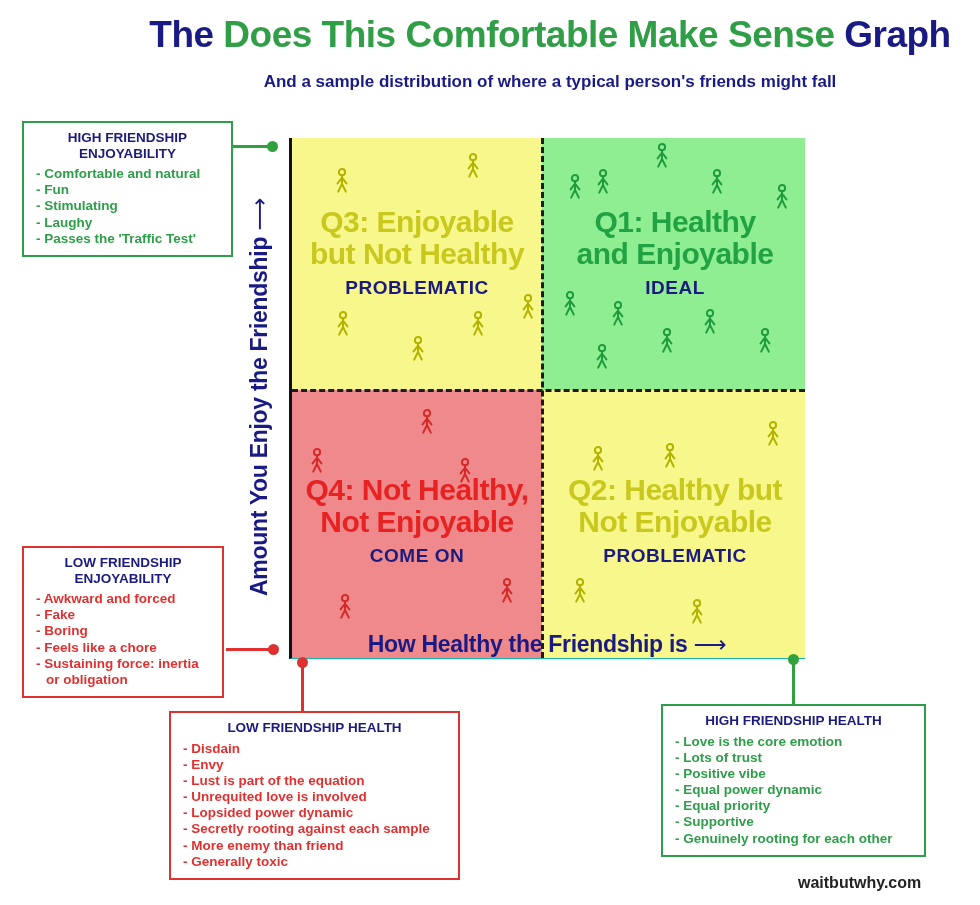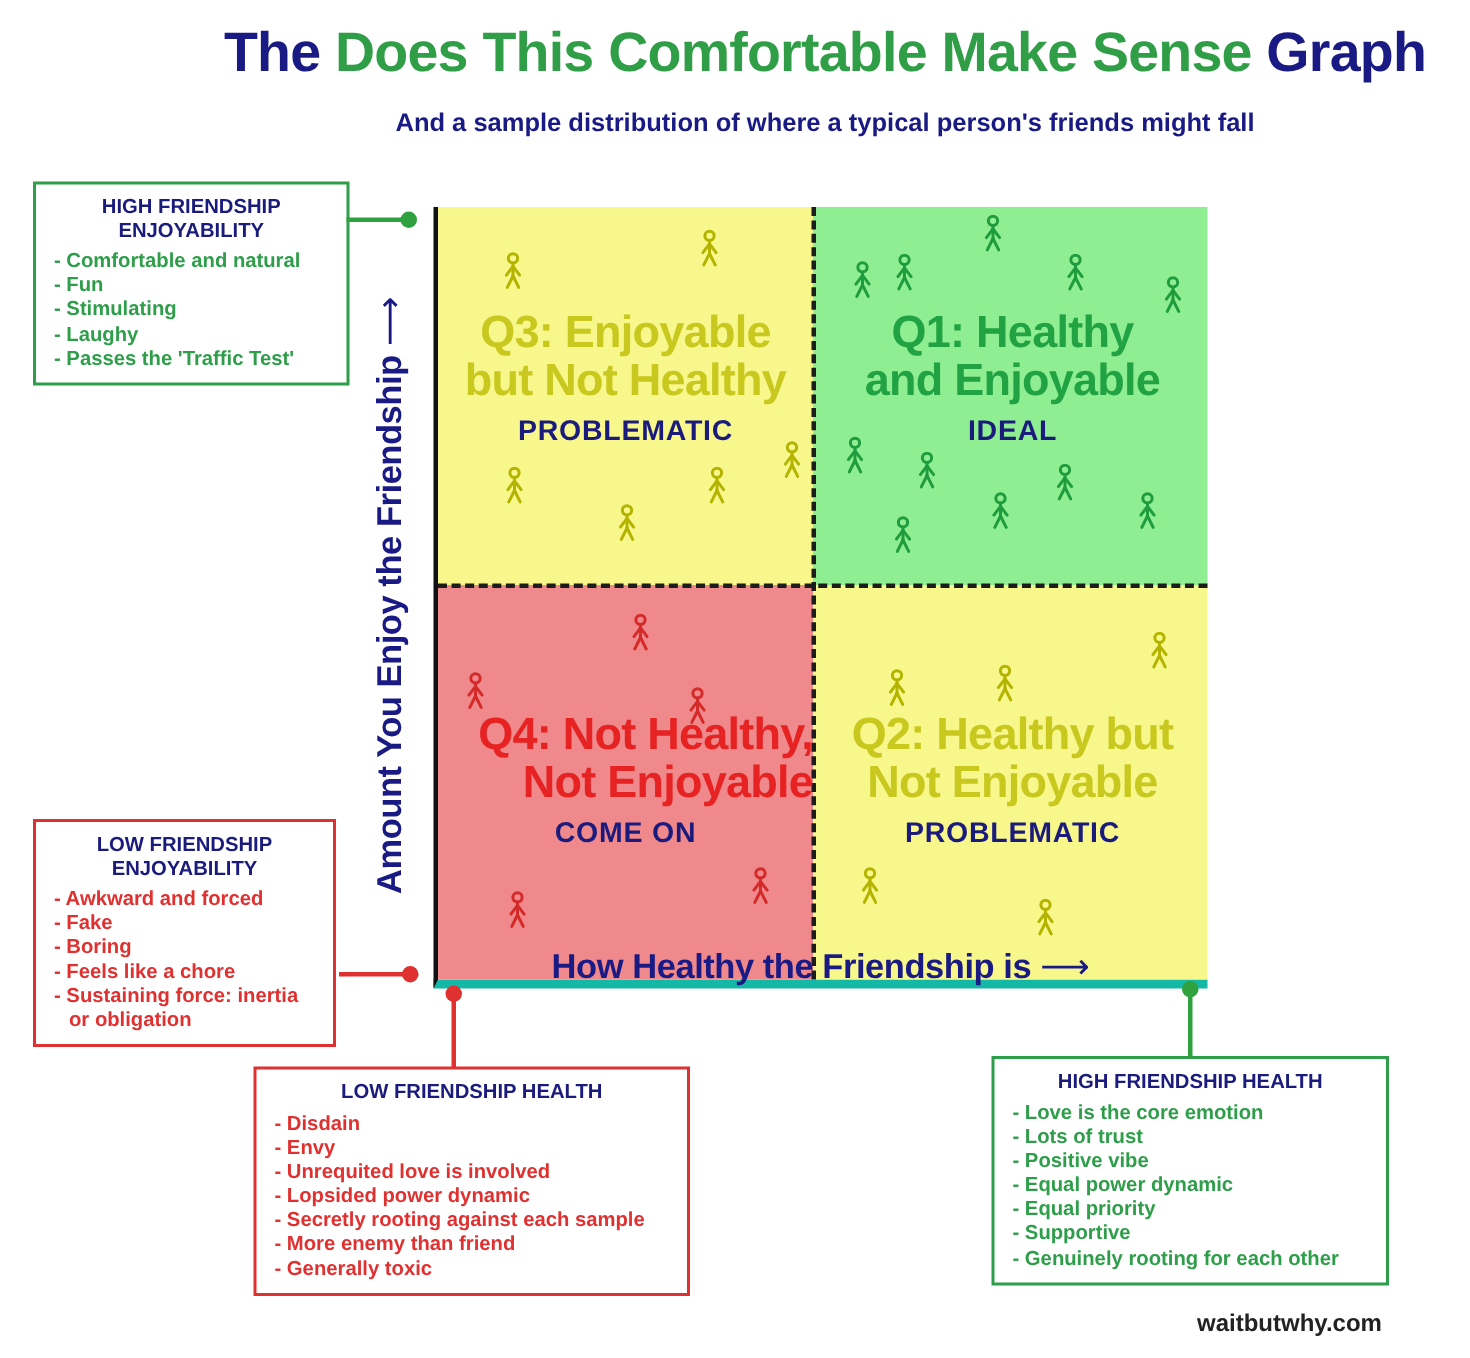--- a/index.html
+++ b/index.html
@@ -8,21 +8,21 @@
   .stage { position:relative; width:980px; height:905px; background:#fff; overflow:hidden; }
 
   .main-title { position:absolute; left:60px; top:14px; width:980px; text-align:center;
     font-size:37px; letter-spacing:-0.5px; color:#1a1a85; }
   .main-title .t-green { color:#2f9e46; }
   .subtitle { position:absolute; left:60px; top:72px; width:980px; text-align:center;
     font-size:17px; color:#1a1a85; }
 
   
   .plot { position:absolute; left:289px; top:138px; width:516px; height:521px;
-    border-left:3px solid #111; border-bottom:6px solid #14b8a6; }
+    border-left:3px solid #111; border-bottom:1px solid #14b8a6; }
   .plot-grid { position:absolute; inset:0; display:grid;
     grid-template-columns:250px 1fr; grid-template-rows:252px 1fr; }
   .quad { position:relative; }
   .q-sep-v { position:absolute; left:249px; top:0; height:100%; width:0; border-left:3px dashed #1c1c1c; }
   .q-sep-h { position:absolute; top:251px; left:0; width:100%; height:0; border-top:3px dashed #1c1c1c; }
 
   .q-label { position:absolute; text-align:center; }
   .q-label .q-title { font-size:30px; line-height:1.06; white-space:pre-line; letter-spacing:-0.5px; }
   .q-label .q-verdict { font-size:19px; color:#1b1b7e; margin-top:7px; letter-spacing:0.5px; }
   #q3-label { left:0;   width:250px; top:68px; }
@@ -81,21 +81,21 @@
       <div class="q-title" style="color: rgb(201, 200, 31);">Q3: Enjoyable
 but Not Healthy</div>
       <div class="q-verdict">PROBLEMATIC</div>
     </div>
     <div class="q-label" id="q1-label">
       <div class="q-title" style="color: rgb(33, 163, 68);">Q1: Healthy
 and Enjoyable</div>
       <div class="q-verdict">IDEAL</div>
     </div>
     <div class="q-label" id="q4-label">
-      <div class="q-title" style="color: rgb(230, 34, 34); text-align: right;">Q4: Not Healthy,
+      <div class="q-title" style="color: rgb(230, 34, 34);">Q4: Not Healthy,
 Not Enjoyable</div>
       <div class="q-verdict">COME ON</div>
     </div>
     <div class="q-label" id="q2-label">
       <div class="q-title" style="color: rgb(201, 200, 31);">Q2: Healthy but
 Not Enjoyable</div>
       <div class="q-verdict">PROBLEMATIC</div>
     </div>
   <div class="figure" style="left: 42px; top: 30px;"><svg width="16" height="26" viewBox="0 0 16 26" fill="none" stroke="#b3b300" stroke-width="2" stroke-linecap="round">
           <circle cx="8" cy="4.2" r="3.1"></circle>
@@ -336,20 +336,21 @@
         <li>- Boring</li>
         <li>- Feels like a chore</li>
         <li>- Sustaining force: inertia or obligation</li>
       </ul>
   </div>
   <div class="callout red" id="box-low-health">
     <div class="c-title">LOW FRIENDSHIP HEALTH</div>
     <ul>
         <li>- Disdain</li>
         <li>- Envy</li>
+        <li>- Lust is part of the equation</li>
         <li>- Unrequited love is involved</li>
         <li>- Lopsided power dynamic</li>
         <li>- Secretly rooting against each sample</li>
         <li>- More enemy than friend</li>
         <li>- Generally toxic</li>
       </ul>
   </div>
   <div class="callout green" id="box-high-health">
     <div class="c-title">HIGH FRIENDSHIP HEALTH</div>
     <ul>

